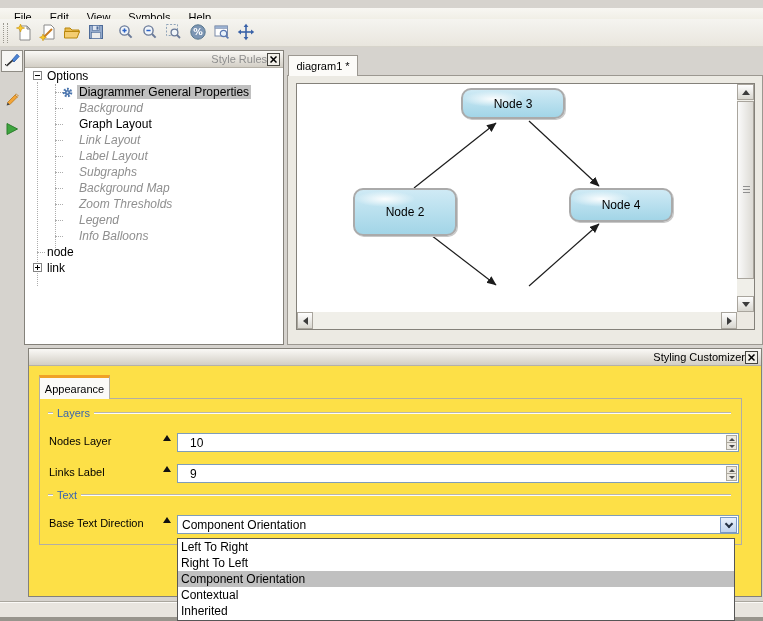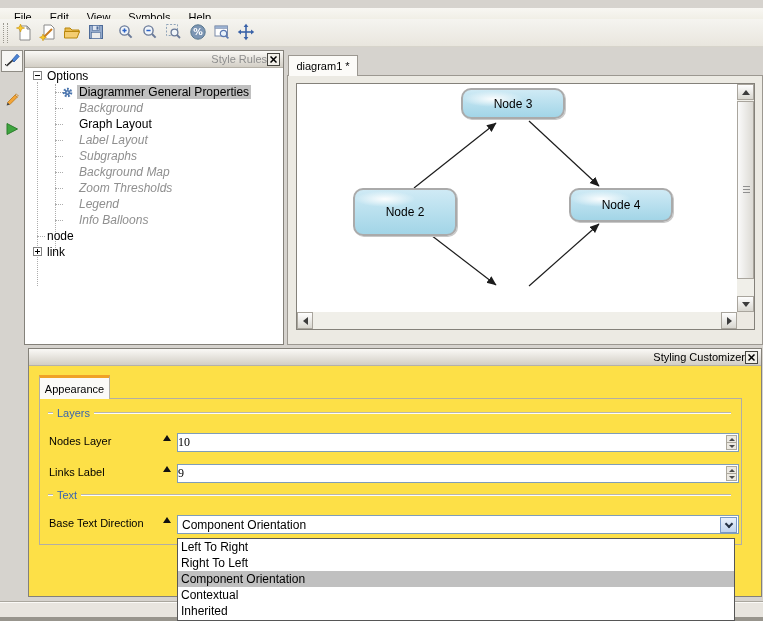--- a/index.html
+++ b/index.html
@@ -104,21 +104,21 @@
   .group-hdr .seg { width:5px; height:1px; background:#b9b6ae; box-shadow:0 1px 0 #fdfdfb; }
   .group-hdr .glabel { color:#3a64ae; margin:0 4px; font-size:11px; }
   .group-hdr .gline { flex:1; height:1px; background:#b9b6ae; box-shadow:0 1px 0 #fdfdfb; }
 
   .flabel { position:absolute; left:9px; font-size:11px; }
   .tri { position:absolute; left:123px; width:0; height:0;
     border-left:4px solid transparent; border-right:4px solid transparent; border-bottom:6px solid #111; }
 
   .field { position:absolute; left:137px; width:562px; height:19px; background:#fff; border:1px solid #7f9db9; }
   .field input { position:absolute; left:0; top:0; width:100%; height:100%; border:none; outline:none;
-    font-family:Liberation Serif, serif; font-size:12px; padding:0 16px 0 0; background:transparent; }
+    font-family:Liberation Sans, sans-serif; font-size:12px; padding:0 16px 0 12px; background:transparent; }
   .spin-btns { position:absolute; right:1px; top:1px; width:11px; height:15px; }
   .spin-up, .spin-dn { position:absolute; left:0; width:11px; height:8px; background:#ece9e2; border:1px solid #aca89d;
     display:flex; align-items:center; justify-content:center; }
   .spin-up { top:0; } .spin-dn { top:7px; }
   .sarr-up { width:0;height:0;border-left:3px solid transparent;border-right:3px solid transparent;border-bottom:3px solid #4a4a4a; }
   .sarr-dn { width:0;height:0;border-left:3px solid transparent;border-right:3px solid transparent;border-top:3px solid #4a4a4a; }
 
   .combo-value { position:absolute; left:4px; top:2px; font-size:12px; }
   .combo-btn { position:absolute; right:1px; top:1px; width:17px; height:16px;
     background:linear-gradient(#eaf1fb,#c2d5f0); border:1px solid #7a99c6;
@@ -276,20 +276,23 @@
           <circle cx="5.5" cy="5.5" r="2.6" fill="#4a74ad"></circle>
           <circle cx="5.5" cy="5.5" r="1" fill="#dce6f2"></circle>
         </svg></span>
         <span class="tlabel" style="margin-left:52px;">Diagrammer General Properties</span>
       </div>
       <div class="trow lvl1 ghost">
         <span class="tlabel">Background</span>
       </div>
       <div class="trow lvl1">
         <span class="tlabel">Graph Layout</span>
+      </div>
+      <div class="trow lvl1 ghost">
+        <span class="tlabel">Link Layout</span>
       </div>
       <div class="trow lvl1 ghost">
         <span class="tlabel">Label Layout</span>
       </div>
       <div class="trow lvl1 ghost">
         <span class="tlabel">Subgraphs</span>
       </div>
       <div class="trow lvl1 ghost">
         <span class="tlabel">Background Map</span>
       </div>

